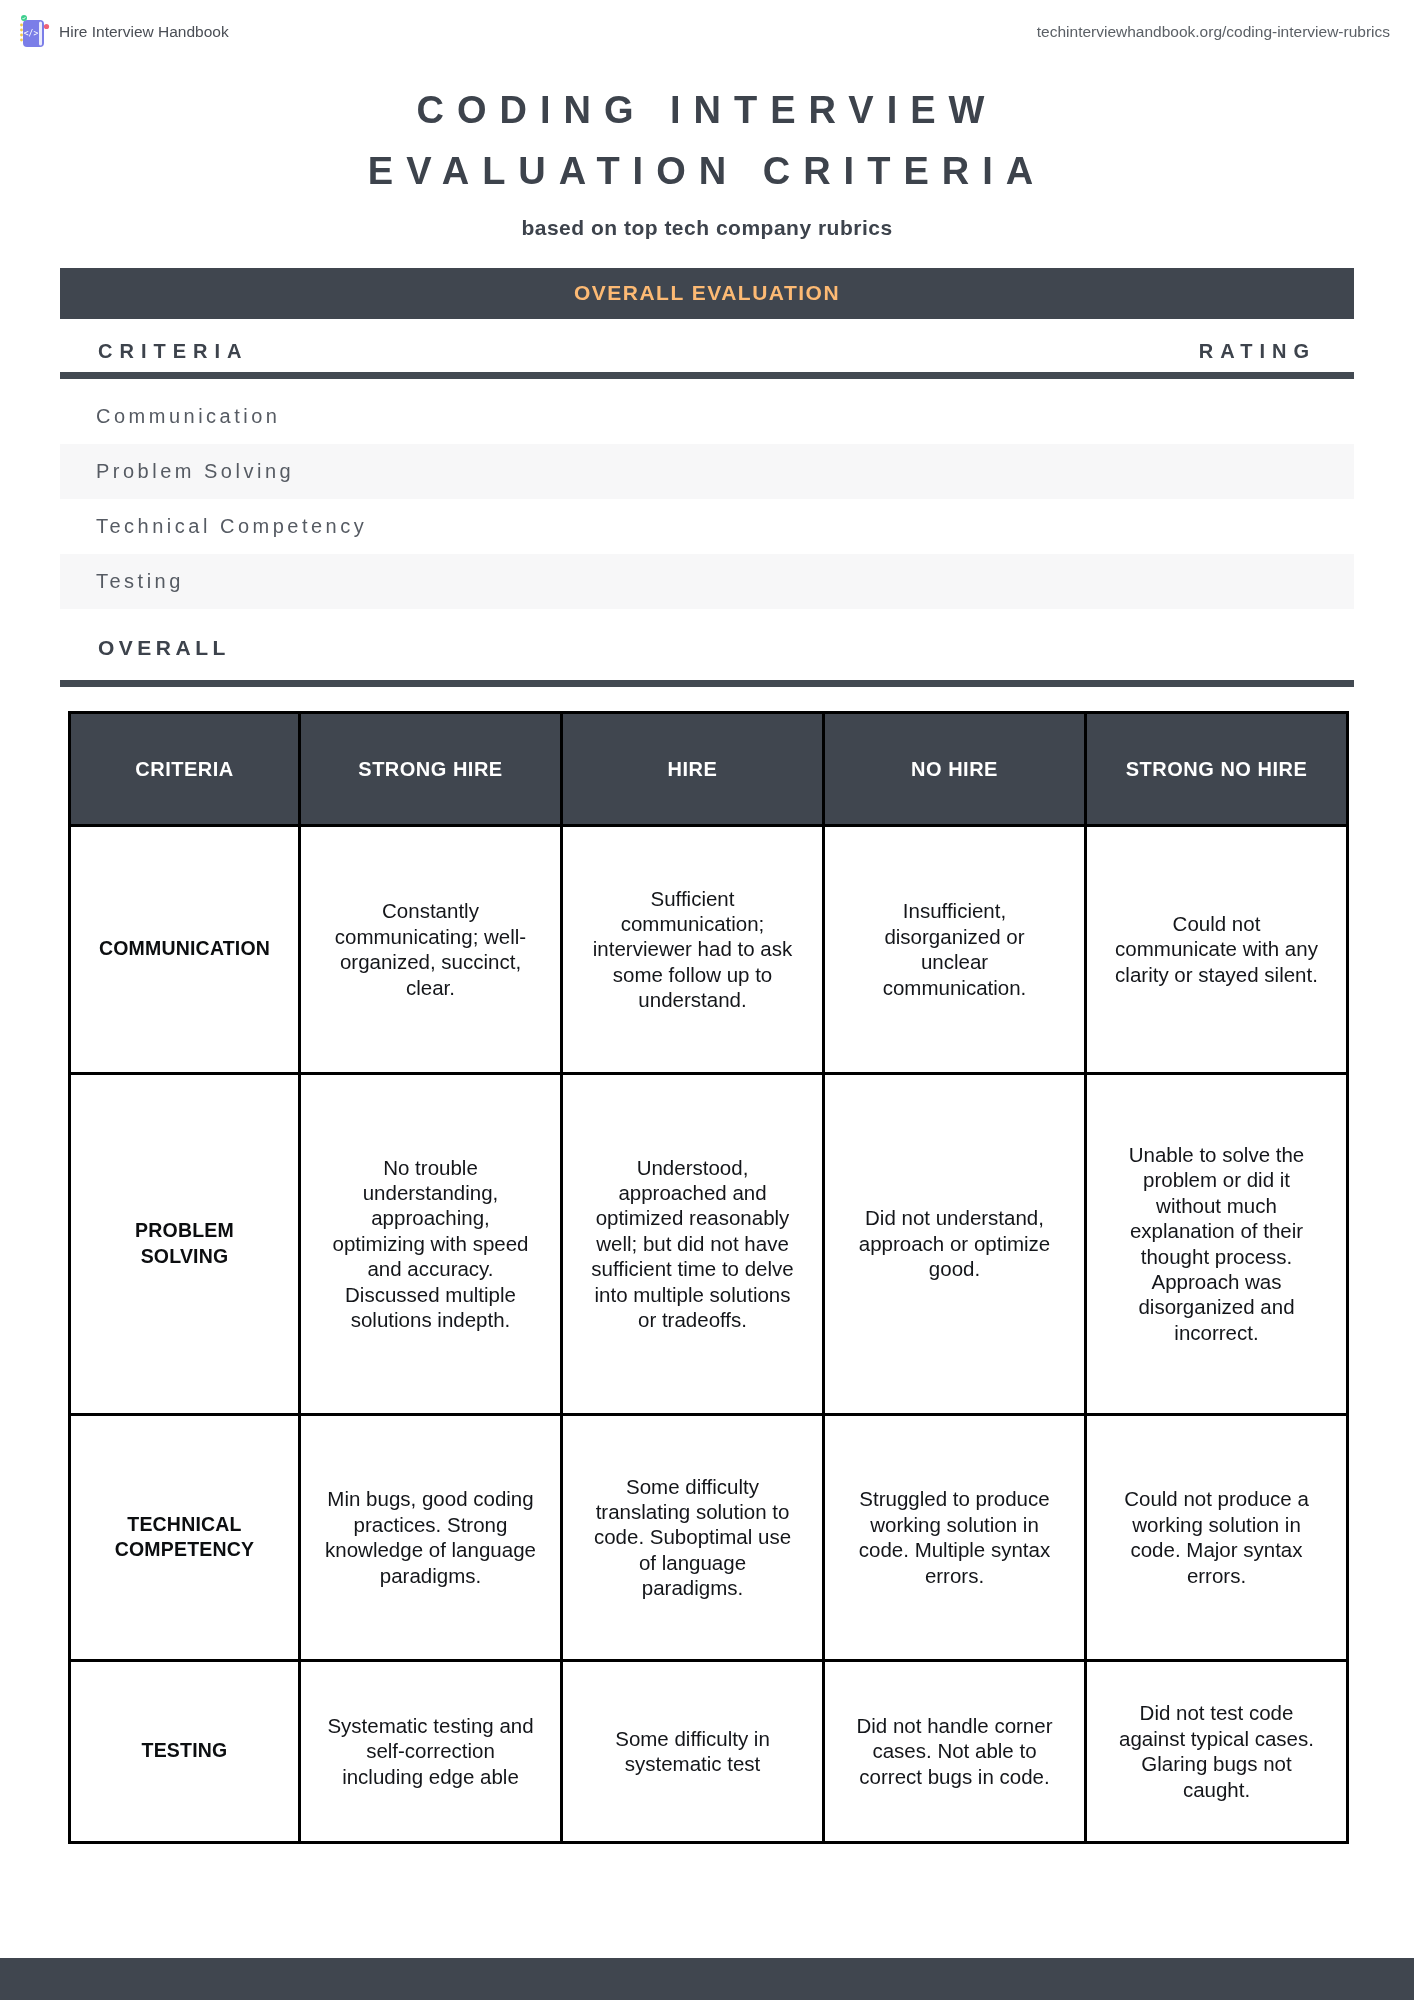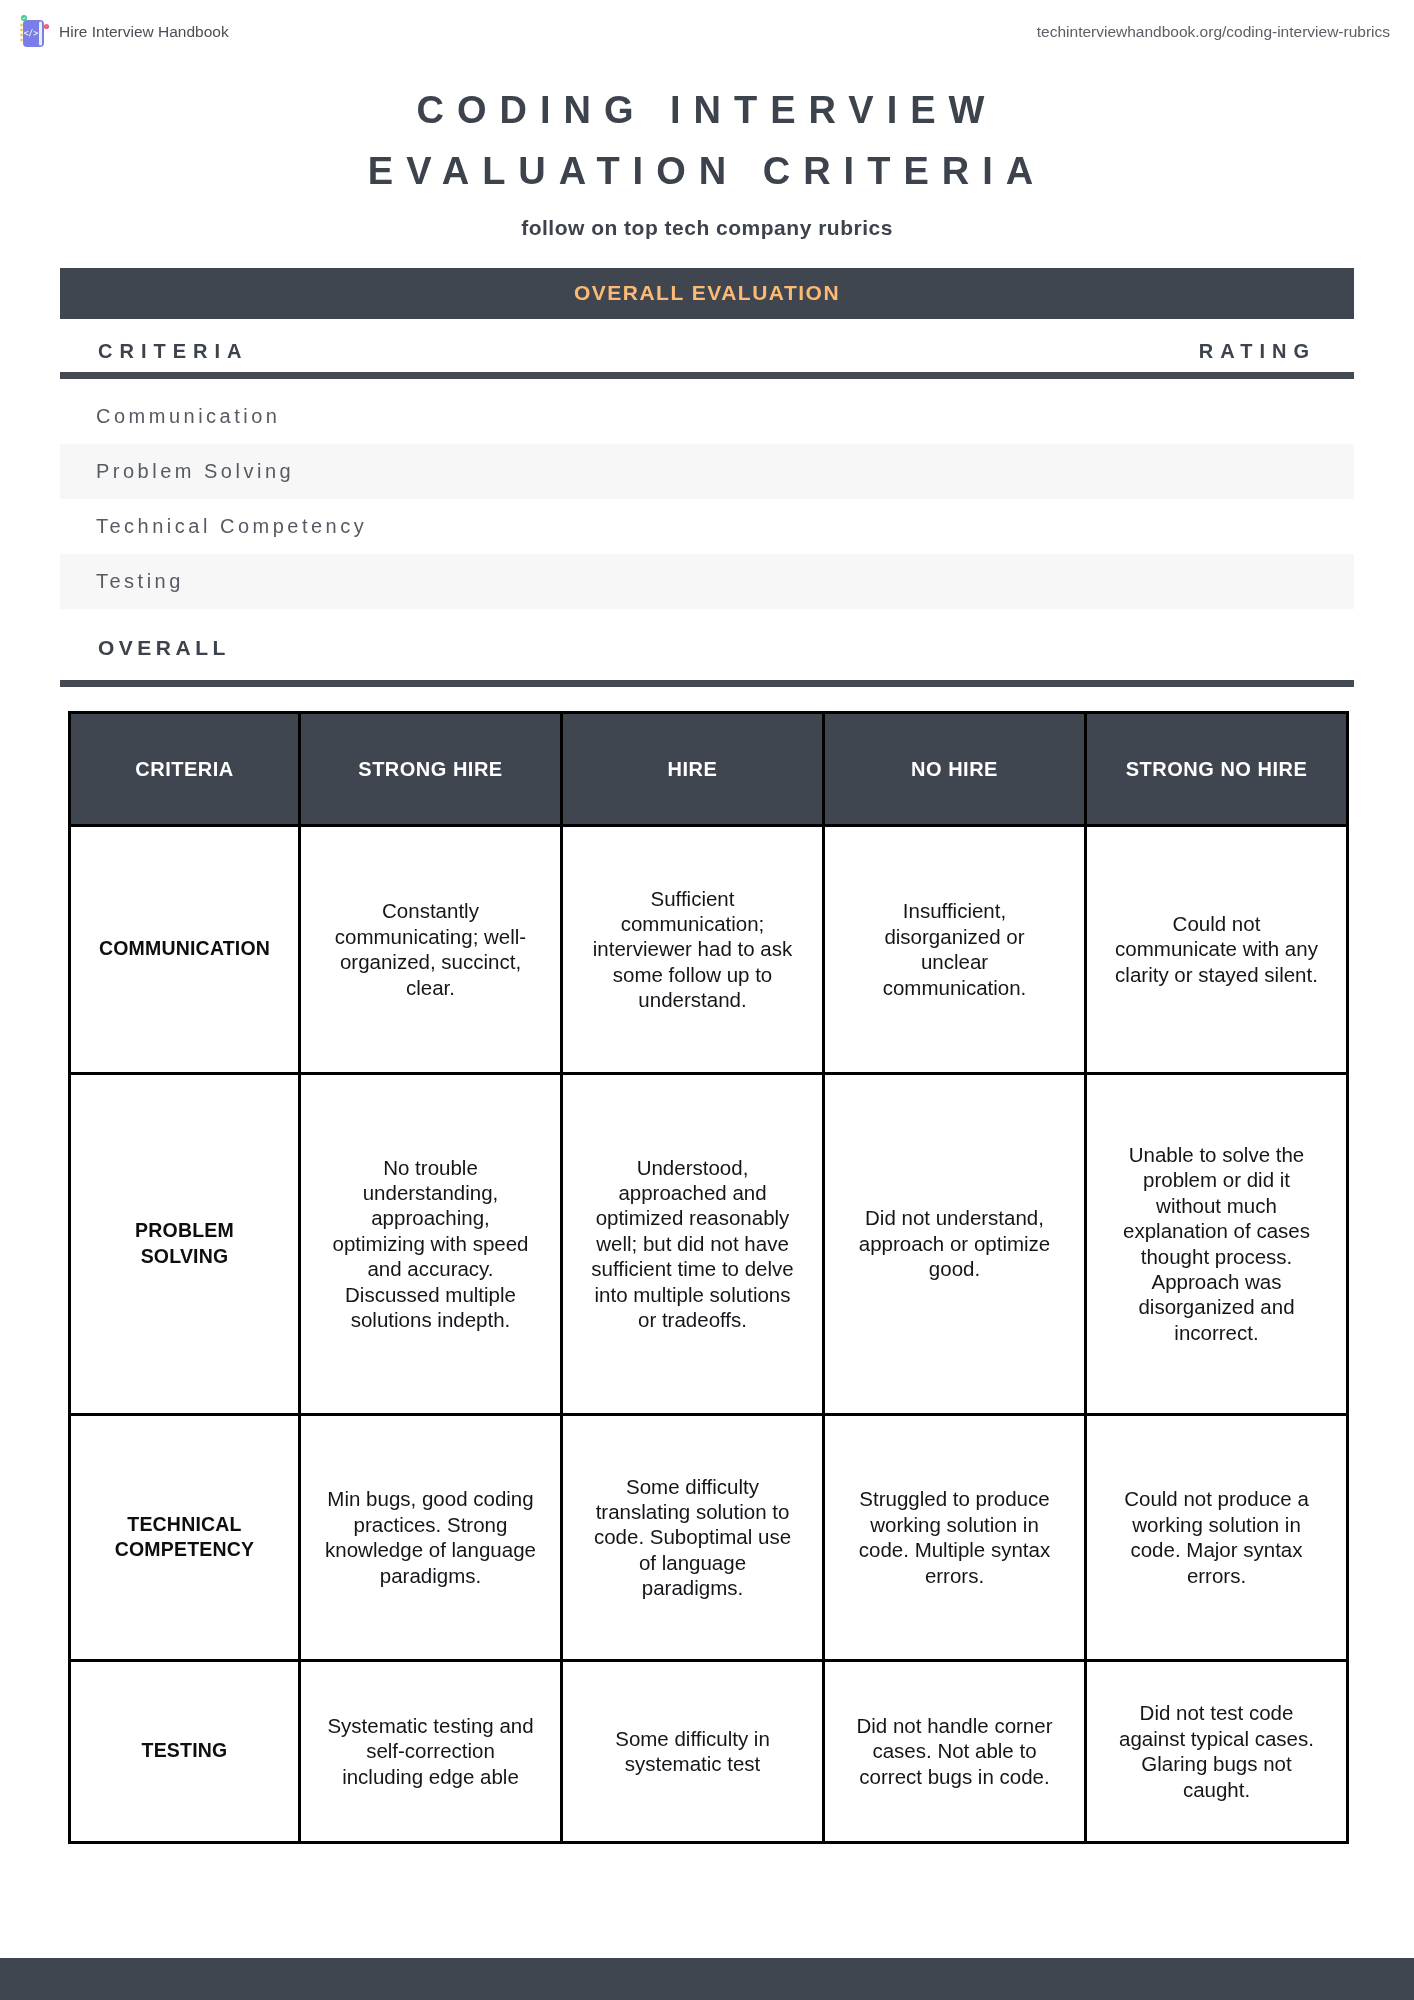--- a/index.html
+++ b/index.html
@@ -83,21 +83,21 @@
       <span>Hire Interview Handbook</span>
     </div>
     <span class="url">techinterviewhandbook.org/coding-interview-rubrics</span>
   </header>
 
   <h1 class="title">
     <span>CODING INTERVIEW</span><br>
     <span>EVALUATION CRITERIA</span>
   </h1>
 
-  <div class="subtitle">follow on top tech company rubrics</div>
+  <div class="subtitle">based on top tech company rubrics</div>
 
 
   <section class="section">
     <div class="bar">
       <span>OVERALL EVALUATION</span>
     </div>
     <div class="colhead">
       <span>CRITERIA</span>
       <span>RATING</span>
     </div>
@@ -135,21 +135,21 @@
         <td>Constantly communicating; well-organized, succinct, clear.</td>
         <td>Sufficient communication; interviewer had to ask some follow up to understand.</td>
         <td>Insufficient, disorganized or unclear communication.</td>
         <td>Could not communicate with any clarity or stayed silent.</td>
       </tr>
       <tr class="row-problem-solving">
         <th>PROBLEM SOLVING</th>
         <td>No trouble understanding, approaching, optimizing with speed and accuracy. Discussed multiple solutions indepth.</td>
         <td>Understood, approached and optimized reasonably well; but did not have sufficient time to delve into multiple solutions or tradeoffs.</td>
         <td>Did not understand, approach or optimize good.</td>
-        <td>Unable to solve the problem or did it without much explanation of cases thought process. Approach was disorganized and incorrect.</td>
+        <td>Unable to solve the problem or did it without much explanation of their thought process. Approach was disorganized and incorrect.</td>
       </tr>
       <tr class="row-technical-competency">
         <th>TECHNICAL COMPETENCY</th>
         <td>Min bugs, good coding practices. Strong knowledge of language paradigms.</td>
         <td>Some difficulty translating solution to code. Suboptimal use of language paradigms.</td>
         <td>Struggled to produce working solution in code. Multiple syntax errors.</td>
         <td>Could not produce a working solution in code. Major syntax errors.</td>
       </tr>
       <tr class="row-testing">
         <th>TESTING</th>

